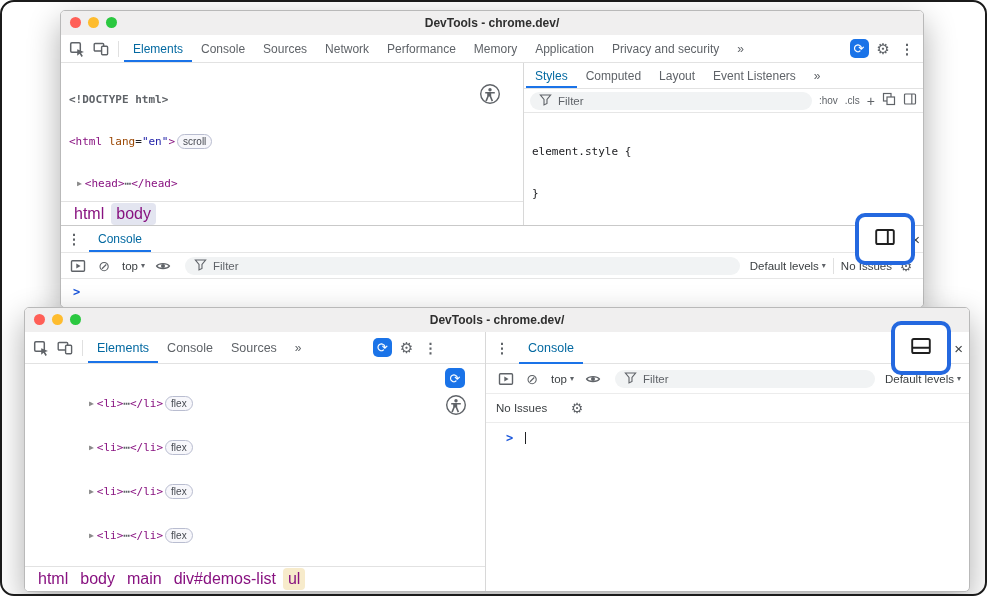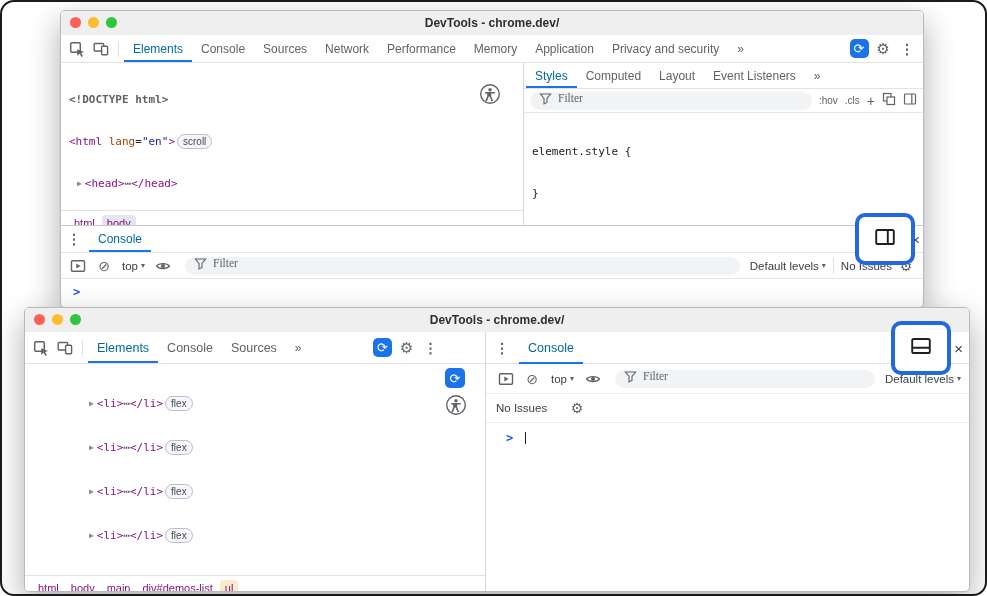--- a/index.html
+++ b/index.html
@@ -16,24 +16,24 @@
   .gear{font-size:15px;color:#5f6368;}
   .kebab{font-size:14px;font-weight:700;color:#5f6368;}
   .badge-blue{width:19px;height:19px;border-radius:5px;background:#1a73e8;color:#fff;display:flex;align-items:center;justify-content:center;font-size:13px;line-height:1;}
   .vsep{width:1px;height:16px;background:#e0e0e0;margin:0 5px;flex:0 0 auto;}
   .m{font-family:"DejaVu Sans Mono",monospace;font-size:11px;white-space:pre;}
   .tg{color:#881280;} .at{color:#994500;} .vl{color:#1a1aa6;} .gy{color:#5f6368;font-weight:bold;} .bk{color:#202124;}
   .arr{color:#8a8a8a;font-size:8px;margin-right:3px;flex:0 0 auto;}
   .adorner{font:10px "Liberation Sans",sans-serif;color:#474a52;background:#f7f7fb;border:1px solid #b9bdd0;border-radius:8px;padding:0 5px;margin-left:2px;line-height:13px;display:inline-block;white-space:nowrap;}
   .ln{height:16px;display:flex;align-items:center;}
   .trow{height:18px;display:flex;align-items:center;padding-left:64px;}
-  .pill{display:flex;align-items:flex-start;gap:6px;background:#f1f3f4;border-radius:9px;height:18px;padding:0 9px;color:#5f6368;font-size:11.5px;box-sizing:border-box;font-family:Liberation Serif, serif;}
+  .pill{display:flex;align-items:center;gap:6px;background:#f1f3f4;border-radius:9px;height:18px;padding:0 9px;color:#5f6368;font-size:11.5px;box-sizing:border-box;}
   .dd{font-size:11.5px;color:#3c4043;display:flex;align-items:center;gap:3px;white-space:nowrap;}
   .caret{font-size:8px;color:#5f6368;}
-  .crumbbar{position:absolute;display:flex;align-items:center;gap:2px;border-top:1px solid #e2e2e2;font-size:11px;padding:0 8px;box-sizing:border-box;background:#fff;margin-top:9px;}
+  .crumbbar{position:absolute;display:flex;align-items:center;gap:2px;border-top:1px solid #e2e2e2;font-size:16px;padding:0 8px;box-sizing:border-box;background:#fff;}
   .crumb{padding:2px 5px;border-radius:4px;color:#881280;white-space:nowrap;}
   .crumb.sel-gray{background:#e3e5f0;}
   .crumb.sel-cream{background:#f7ebcb;}
   .hl{position:absolute;border:4px solid #2468df;border-radius:10px;background:#fff;display:flex;align-items:center;justify-content:center;box-sizing:border-box;z-index:40;}
   .tool{font-size:10px;color:#5f6368;white-space:nowrap;}
   .plusg{font-size:14px;color:#5f6368;}
   .prompt{font-family:"DejaVu Sans Mono",monospace;font-size:12px;font-weight:700;color:#1a56db;}
   .cursorbar{display:inline-block;width:1px;height:12px;background:#202124;margin-left:5px;}
   .closex{font-size:15px;color:#3c4043;line-height:1;}
 </style>

